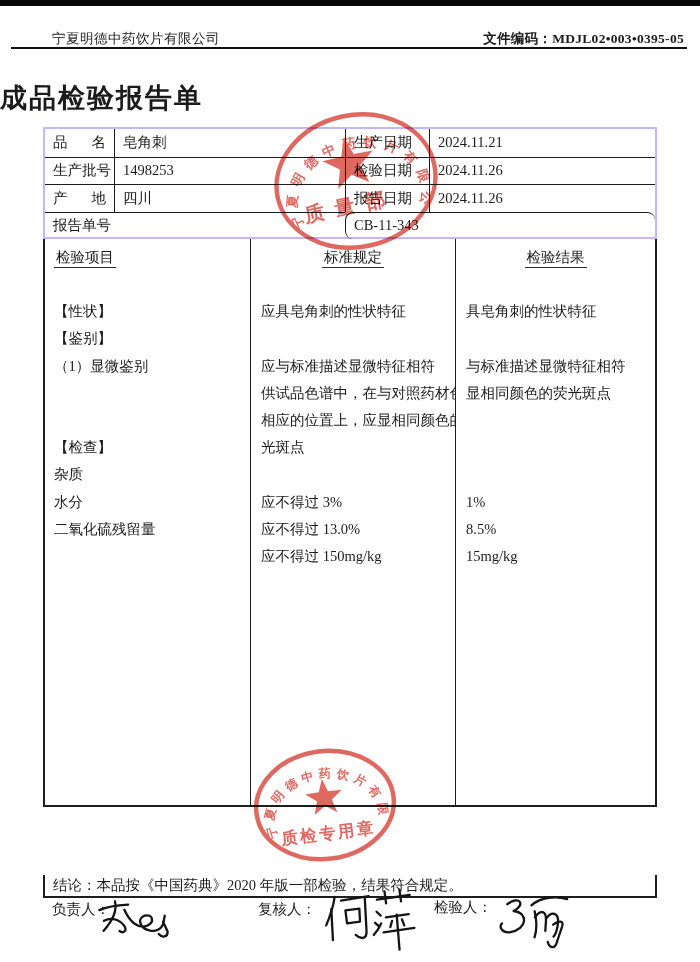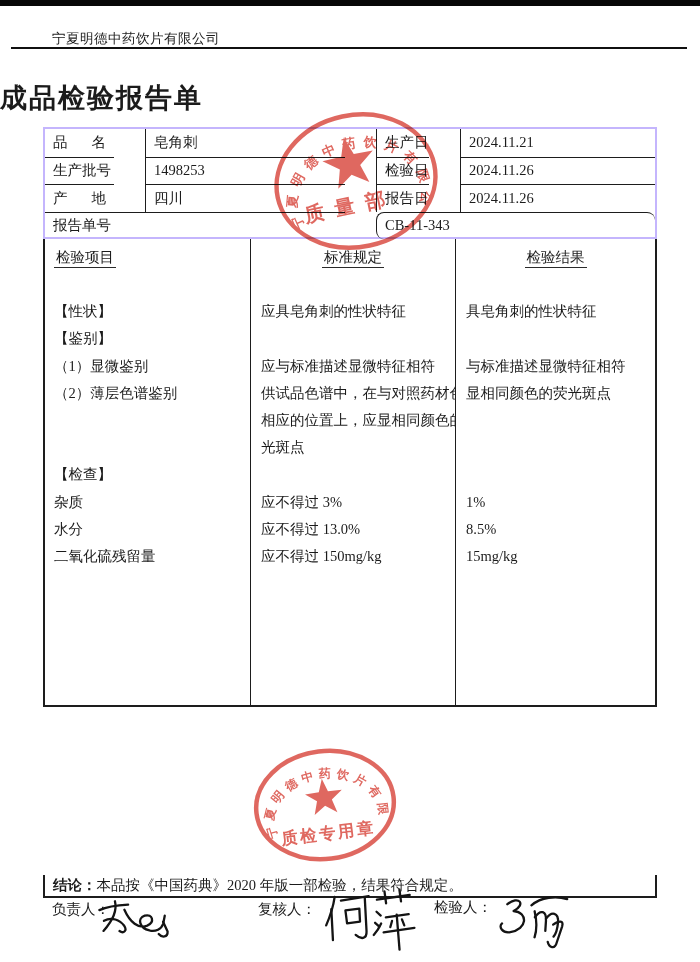--- a/index.html
+++ b/index.html
@@ -19,67 +19,68 @@
            font-size:27px; font-weight:bold; letter-spacing:2px; }
 
   
   .info-table {
     position:absolute; left:43px; top:127px; width:614px; height:112px;
     box-sizing:border-box; border:2px solid #c4b5fd;
     display:grid; grid-template-columns:69px 231px 84px 226px; grid-auto-rows:27.5px;
     font-size:14.5px;
   }
   .info-table .cell { box-sizing:border-box; display:flex; align-items:center; padding:0 8px; overflow:hidden; white-space:nowrap; }
-  .info-table .bl { border-left:1.5px solid #1d1d1d;margin-left:31px; }
+  .info-table .bl { border-left:1.5px solid #1d1d1d; }
   .info-table .bt { border-top:1.5px solid #1d1d1d; }
   .jlab { display:block; }
   .jlab .jin { display:block; width:100%; text-align:justify; text-align-last:justify; line-height:27px; }
   .span2a { grid-column:1 / 3; }
   .span2b { grid-column:3 / 5;border-radius:8px; }
 
   
   .main-table {
-    position:absolute; left:43px; top:239px; width:614px; height:468px;
+    position:absolute; left:43px; top:239px; width:614px; height:568px;
     box-sizing:border-box; border:2px solid #1d1d1d; border-top:none;
     display:grid; grid-template-columns:205px 205px 200px; font-size:14.5px;
   }
   .mcol { box-sizing:border-box; padding-top:5px; }
   .mcol + .mcol { border-left:1.5px solid #1d1d1d; }
   .mhead { height:27px; line-height:27px; }
   .mhead .u { border-bottom:1.5px solid #2a2a2a; padding:0 2px 2px 2px; }
   .h-left { padding-left:9px; }
   .h-center { text-align:center; }
   .tline { height:27.2px; line-height:27.2px; white-space:nowrap; overflow:hidden; }
   .col-items .tline { padding-left:9px; }
   .col-std .tline, .col-res .tline { padding-left:10px; }
 
   
   .conclusion {
     position:absolute; left:43px; top:875px; width:614px; height:23px;
     box-sizing:border-box; border:2px solid #1d1d1d; border-top:none;
     font-size:14.5px; line-height:20px; padding-left:8px; white-space:nowrap;
   }
-  .conclusion b { font-weight:bold; }
+  .conclusion b { font-weight:normal; }
   .siglabel { position:absolute; font-size:14.5px; }
   .sig-svg { position:absolute; }
   .sig-svg path { fill:none; stroke:#141414; stroke-width:2.3; stroke-linecap:round; stroke-linejoin:round; }
 
   
   .stamp { position:absolute; mix-blend-mode:multiply; opacity:.82; }
   .s-ring { fill:none; stroke:var(--stamp,#d8473d); }
   .s-fill { fill:var(--stamp,#d8473d); }
   .s-text { fill:var(--stamp,#d8473d); font-weight:bold; font-family:"Liberation Serif","DejaVu Serif",serif; }
 </style>
 </head>
 <body>
 
 <div class="page">
   <div class="topbar"></div>
 
   <div class="hdr-company">宁夏明德中药饮片有限公司</div>
+  <div class="hdr-code"><span>文件编码：</span><span>MDJL02•003•0395-05</span></div>
   <div class="hdr-rule"></div>
 
   <div class="title">成品检验报告单</div>
 
   <div class="info-table">
     <div class="cell jlab">
         <span class="jin">品名</span>
       </div>
     <div class="cell bl">皂角刺</div>
     <div class="cell bl">生产日期</div>
@@ -104,21 +105,20 @@
   </div>
 
   <div class="main-table">
     <div class="mcol col-items">
       <div class="mhead h-left"><span class="u">检验项目</span></div>
       <div>
           <div class="tline"></div>
           <div class="tline">【性状】</div>
           <div class="tline">【鉴别】</div>
           <div class="tline">（1）显微鉴别</div>
-          <div class="tline">（2）薄层色谱鉴别</div>
           <div class="tline"></div>
           <div class="tline"></div>
           <div class="tline">【检查】</div>
           <div class="tline">杂质</div>
           <div class="tline">水分</div>
           <div class="tline">二氧化硫残留量</div>
         </div>
     </div>
     <div class="mcol col-std">
       <div class="mhead h-center"><span class="u">标准规定</span></div>

